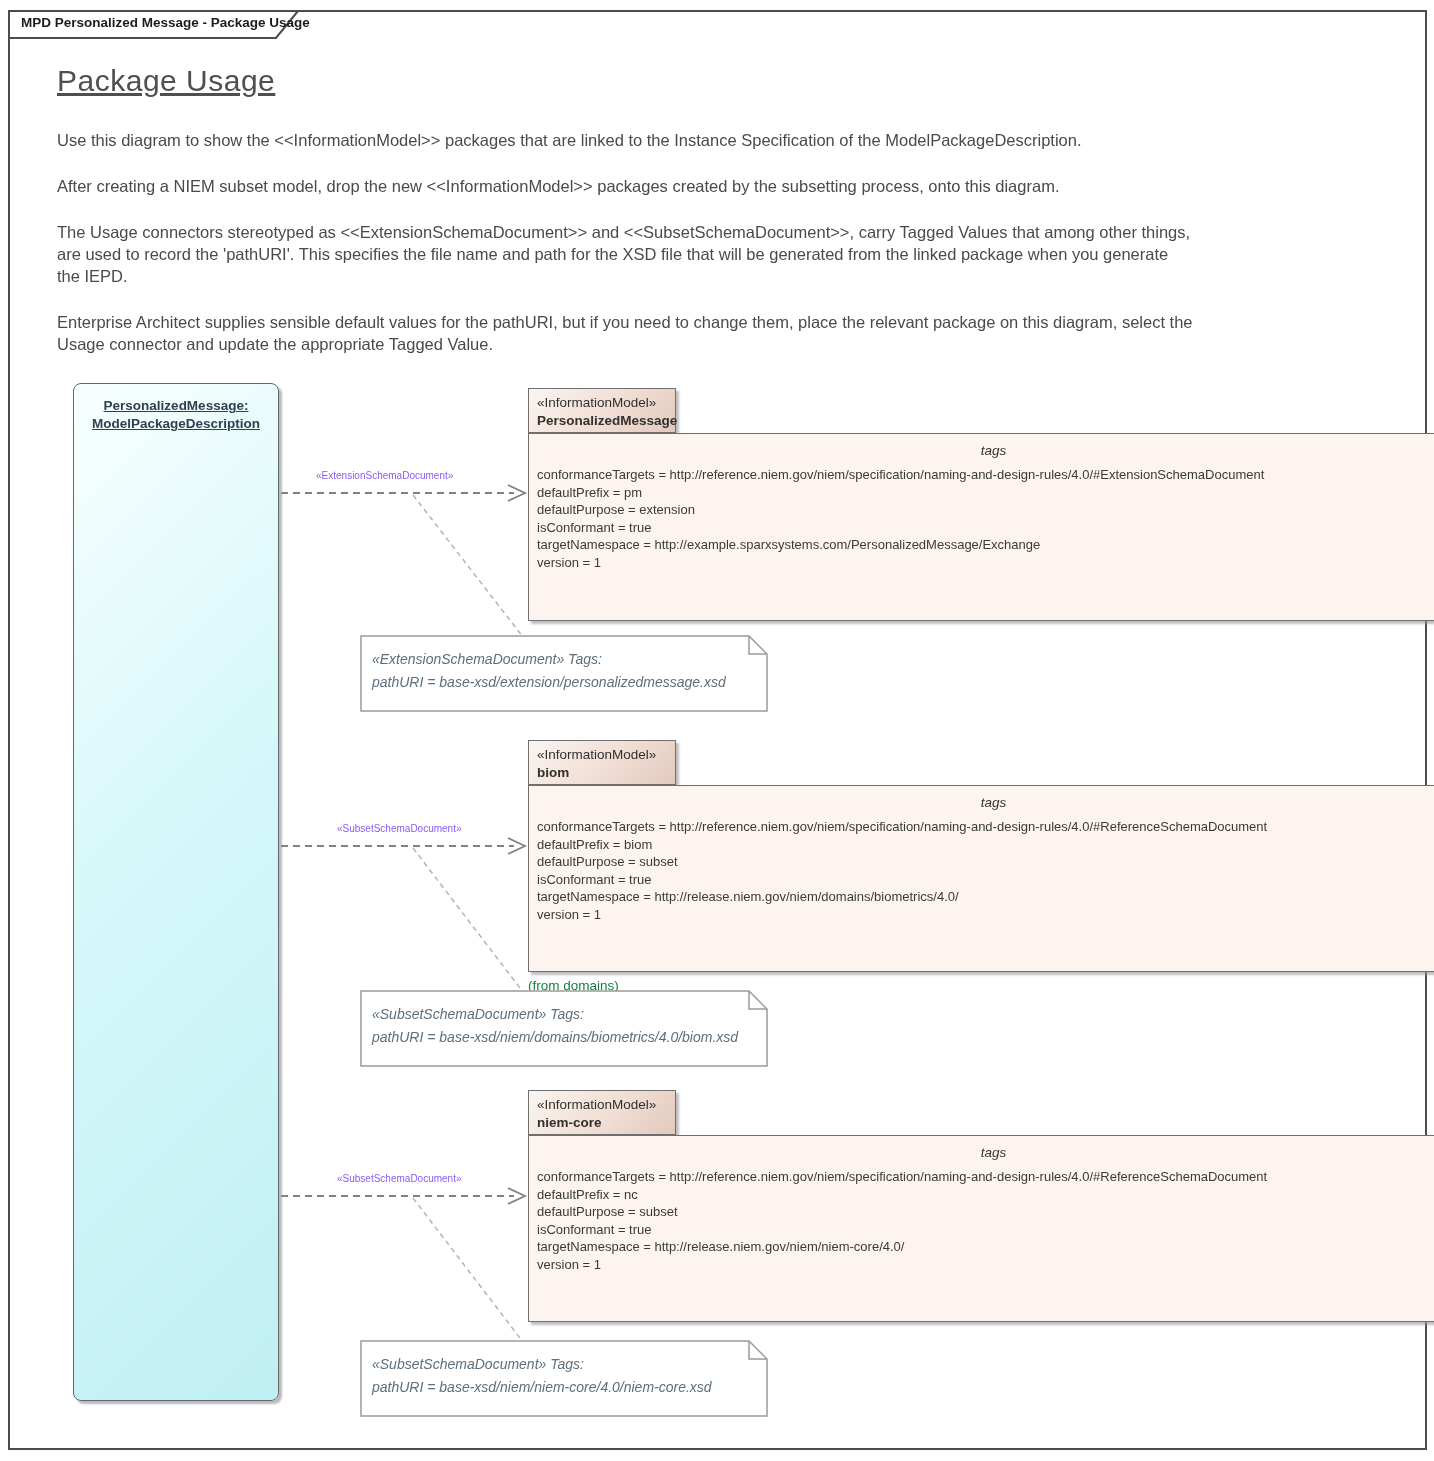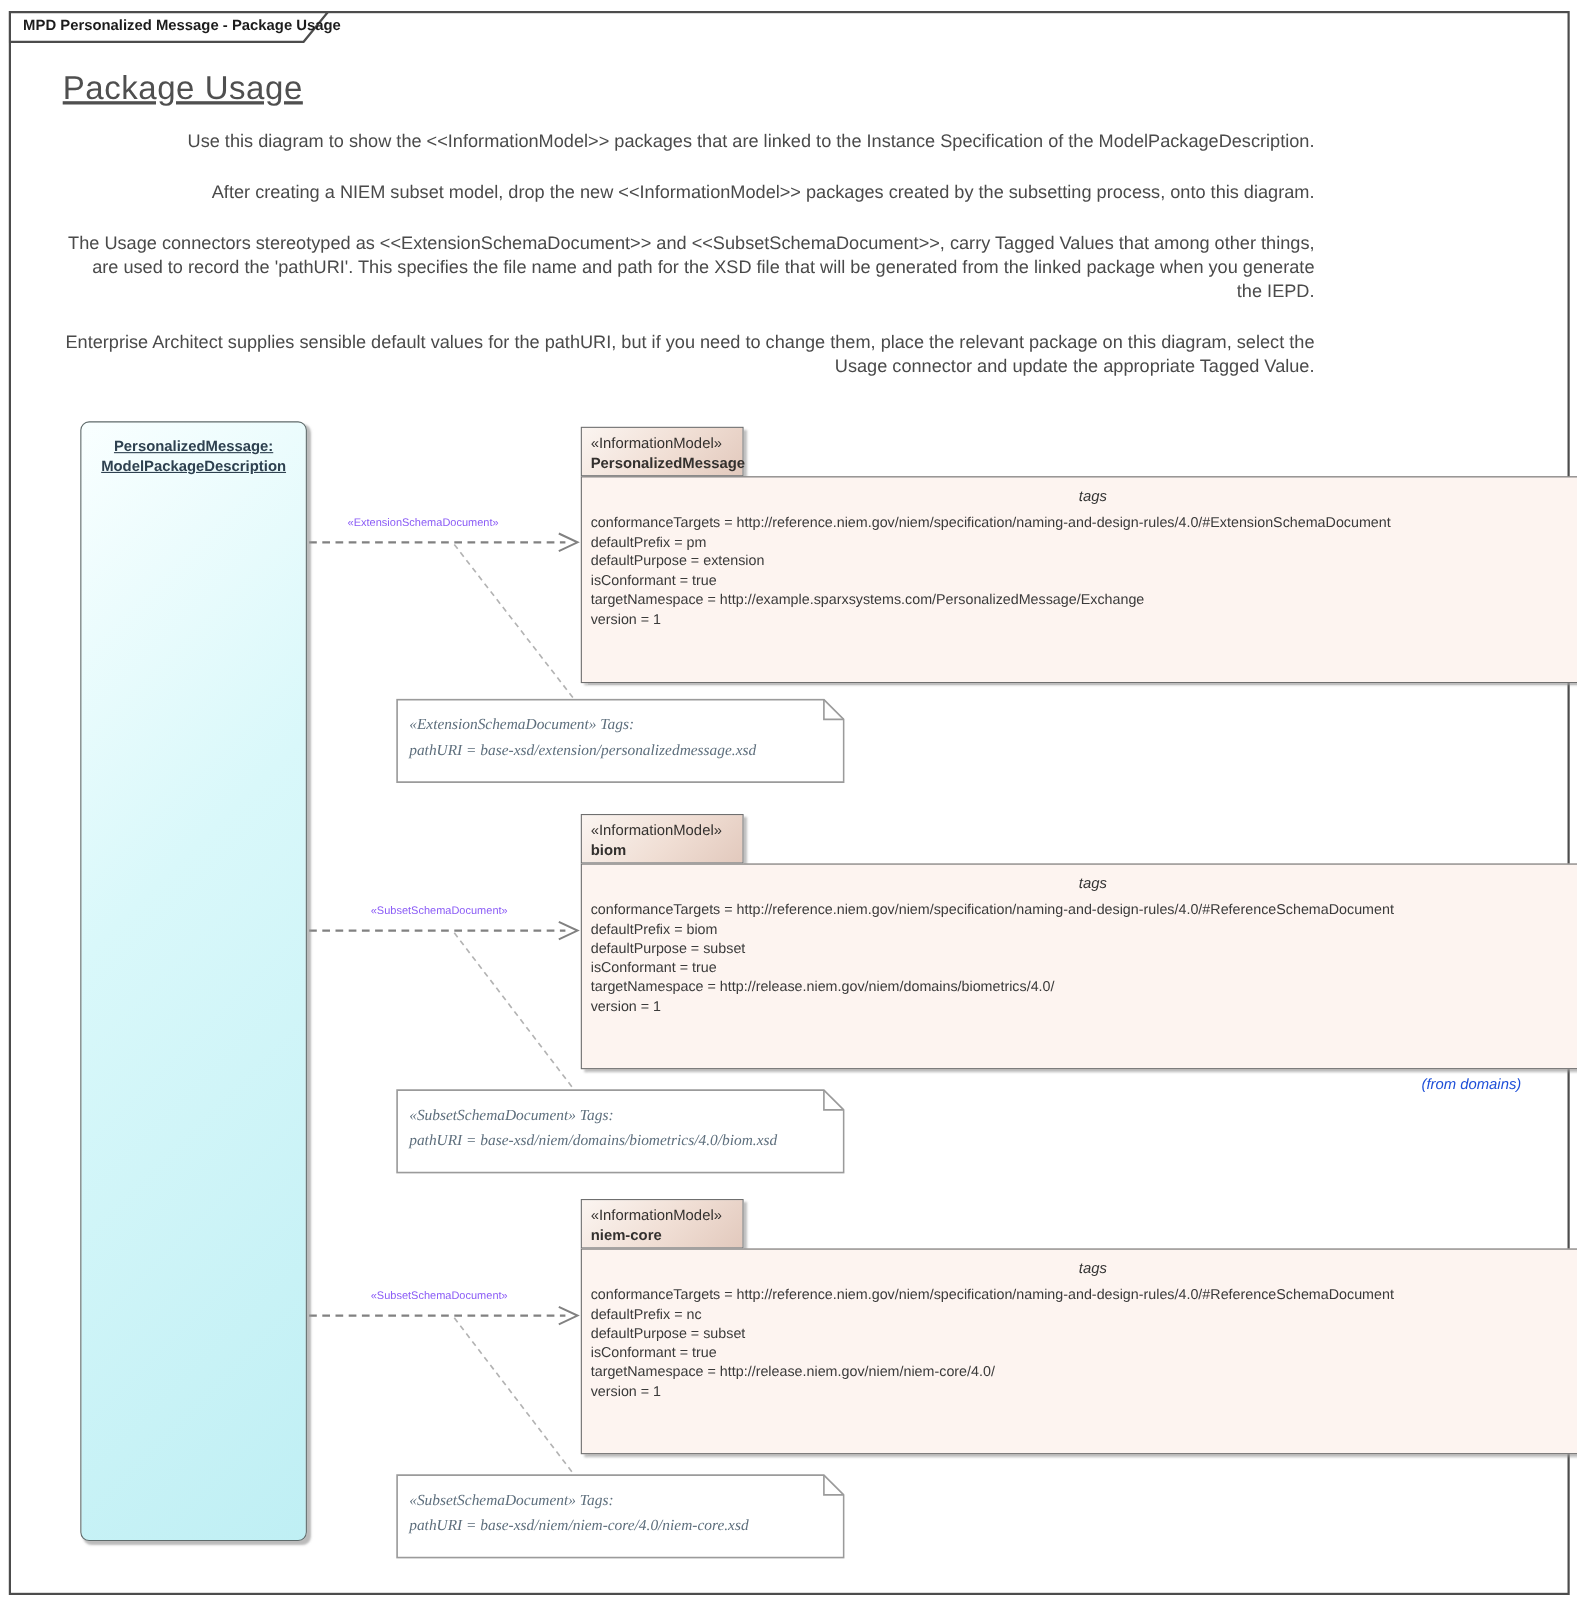--- a/index.html
+++ b/index.html
@@ -14,21 +14,21 @@
   }
   .frame-tab { position:absolute; left:8px; top:10px; width:292px; height:29px; }
   .frame-tab svg { position:absolute; left:0; top:0; }
   .frame-tab .tab-text {
     position:absolute; left:13px; top:5px; font-size:13.5px; font-weight:bold; color:#1c1c1c; white-space:nowrap;
   }
   .page-title {
     position:absolute; left:57px; top:64px; font-size:30px; color:#4f4f4f; letter-spacing:0.5px;text-decoration:underline;
   }
   .intro { position:absolute; left:57px; top:118px; width:1138px; color:#4a4a4a; font-size:16.5px; line-height:22px; }
-  .intro p { margin:0 0 24px 0;text-align:right; }
+  .intro p { margin:11px 0 24px 0; }
 
   .overlay { position:absolute; left:0; top:0; width:1434px; height:1461px; pointer-events:none; }
 
   .instance-box {
     position:absolute; left:73px; top:383px; width:206px; height:1018px;
     border:1px solid #5e6a6a; border-radius:8px;
     background:linear-gradient(135deg, #f9ffff 0%, #d9f8fa 40%, #bfeff4 100%);
     box-shadow:3px 3px 2px rgba(150,150,150,0.65);
     text-align:center; padding-top:13px;
   }
@@ -49,25 +49,25 @@
     border:1px solid #6f6f6f; background:#fdf4f0;
     box-shadow:3px 3px 2px rgba(150,150,150,0.6);
     padding-top:8px;
   }
   .tags-heading { text-align:center; font-style:italic; font-size:13.5px; color:#333; line-height:18px; margin-bottom:6px; }
   .tag-line { padding-left:8px; font-size:13px; color:#3a3a3a; line-height:17.5px; white-space:nowrap; }
 
   .conn-label { position:absolute; font-size:10px; color:#8b5cf6; white-space:nowrap; }
 
   .from-label {
-    position:absolute; left:528px; width:855px; text-align:right;
-    font-style:italic; font-size:13.5px; color:#1d4ed8;
+    position:absolute; left:528px; width:855px; text-align:left;
+    font-size:13.5px; color:#15803d;
   }
 
-  .note { position:absolute; left:360px; width:408px; height:77px;font-family:Liberation Serif, serif; }
+  .note { position:absolute; left:360px; width:408px; height:77px; }
   .note svg { position:absolute; left:0; top:0; }
   .note .note-text {
     position:absolute; left:12px; top:13px; font-style:italic; color:#5d6e7c;
     font-size:14px; line-height:23px; white-space:nowrap;
   }
 </style>
 </head>
 <body>
 
 <div class="canvas">

